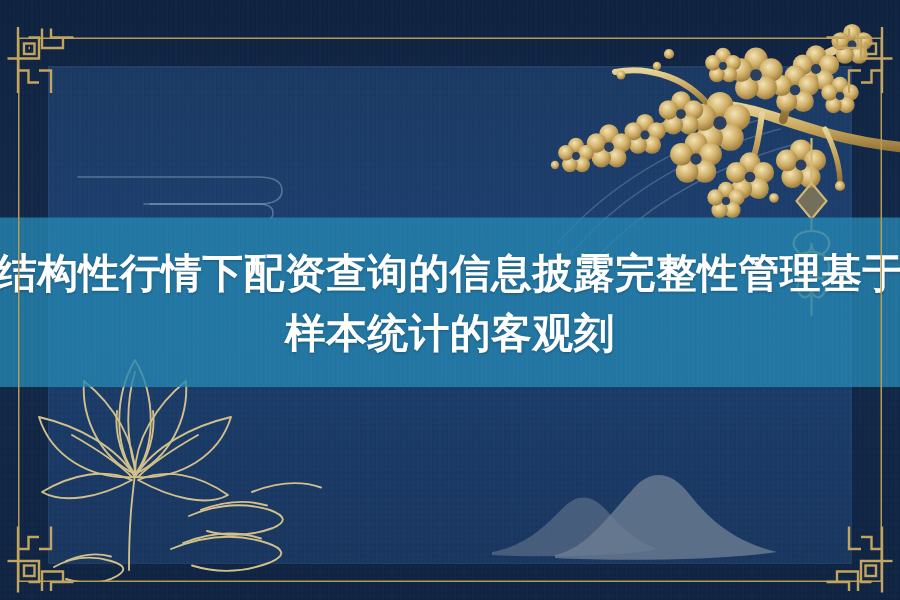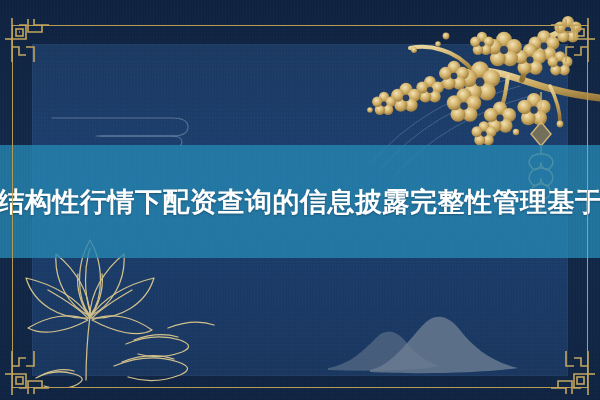--- a/index.html
+++ b/index.html
@@ -364,20 +364,21 @@
       <path d="M150 100 q26 -10 46 -3"></path>
     </svg>
   </div>
 
   <div class="title-band">
     <div class="title-band-texture"></div>
   </div>
 
   <div class="title-wrap">
     <div class="title-line">结构性行情下配资查询的信息披露完整性管理基于</div>
+    <div class="title-line">样本统计的客观刻</div>
   </div>
 
   <div class="gold-frame"></div>
 
   <div class="fret fret-tl">
     <svg viewBox="0 0 46 46" width="46" height="46" fill="none" stroke="#c2a55e" stroke-width="1.6">
       <path d="M45 8 H30 V2"></path>
       <path d="M38 8 V15 H24 V2"></path>
       <path d="M8 1 V45"></path>
       <path d="M15 8 H22 V22 H8"></path>

